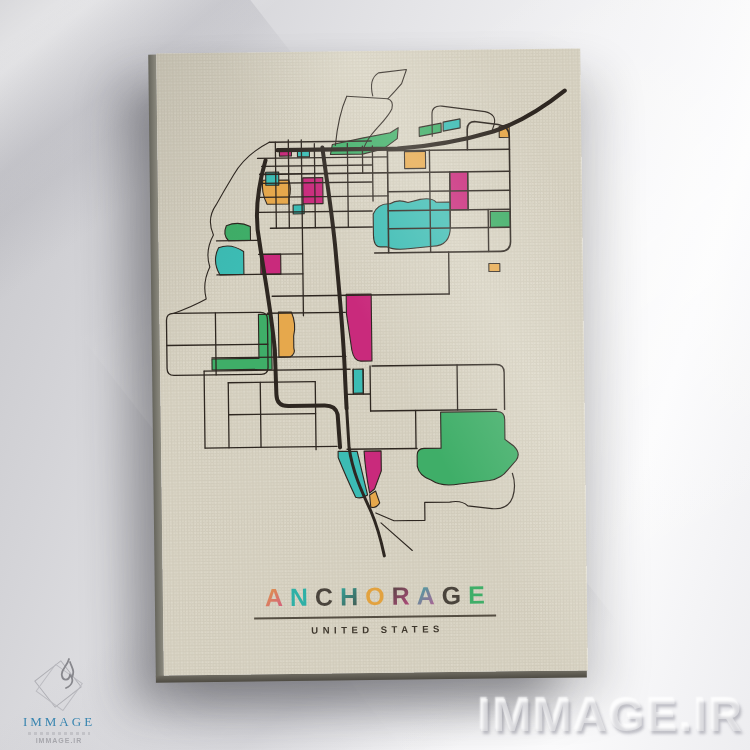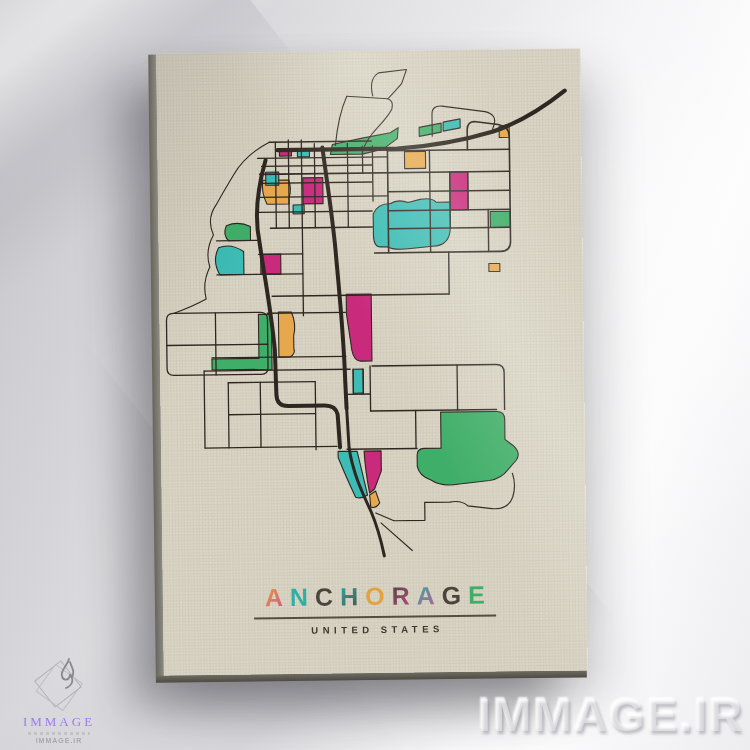--- a/index.html
+++ b/index.html
@@ -55,21 +55,21 @@
     color:rgba(255,255,255,0.42);
     text-shadow:2px 3px 3px rgba(125,125,138,0.45),-1px -2px 2px rgba(255,255,255,0.85);
   }
 
   .logo{position:absolute;left:4px;top:658px;width:110px;text-align:center;opacity:0.75;}
   .logo-mark{position:relative;width:56px;height:52px;margin:0 auto 4px;}
   .logo-sq{position:absolute;border:1.5px solid #a2a2a8;width:32px;height:32px;left:10px;top:9px;}
   .logo-sq1{transform:rotate(52deg);}
   .logo-sq2{transform:rotate(36deg) translate(3px,2px);border-color:#b2b2b8;}
   .logo-flame{position:absolute;left:24px;top:0;}
-  .logo-name{font-family:"Liberation Serif",serif;font-size:13px;letter-spacing:3px;color:#8b5cf6;}
+  .logo-name{font-family:"Liberation Serif",serif;font-size:13px;letter-spacing:3px;color:#0369a1;}
   .logo-tagline{height:3px;width:62px;margin:2px auto;
     background:repeating-linear-gradient(to right,#a8a8ae 0 3px,rgba(0,0,0,0) 3px 6px);opacity:.6;}
   .logo-site{font-size:7px;font-weight:bold;letter-spacing:1px;color:#97979d;}
 </style>
 </head>
 <body>
 
 <div class="streak streak-a"></div>
 <div class="streak streak-b"></div>
 <div class="streak streak-c"></div>

